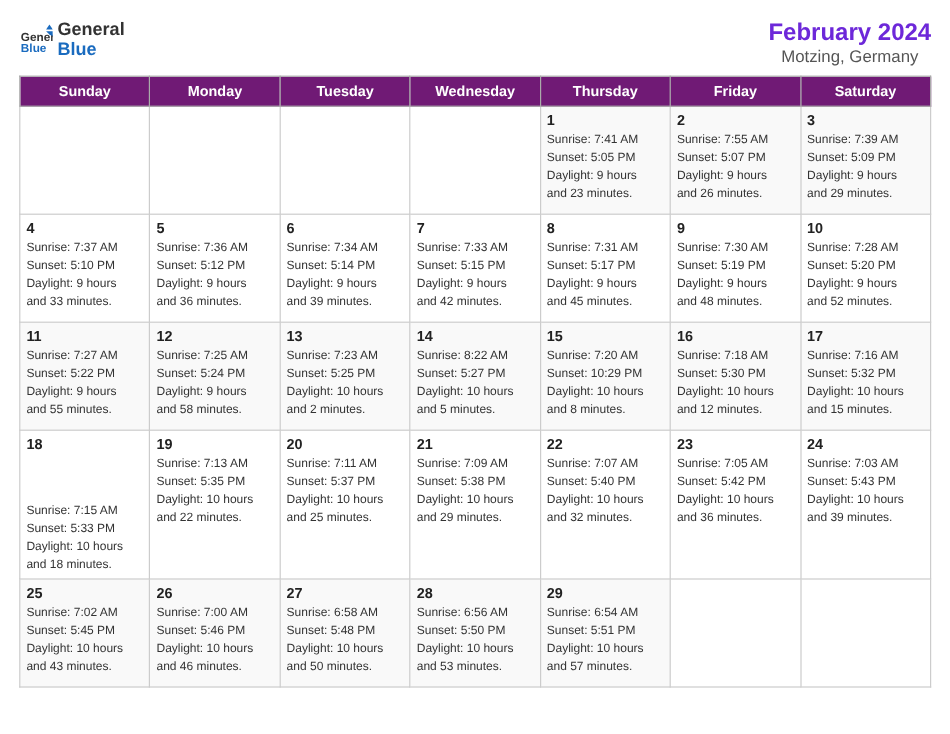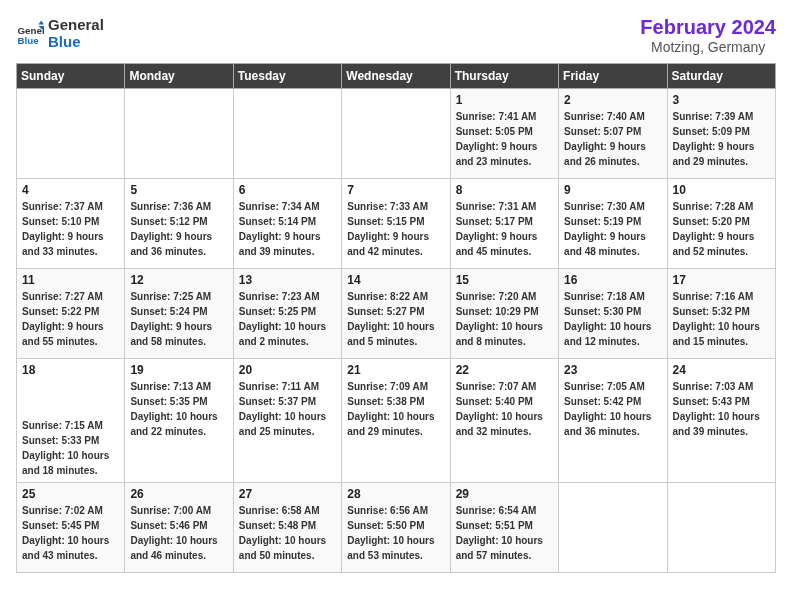--- a/index.html
+++ b/index.html
@@ -35,27 +35,27 @@
       font-size: 14px;
       color: #555;
       text-align: center;
     }
     table {
       width: 100%;
       border-collapse: collapse;
       table-layout: fixed;
     }
     thead tr th {
-      background: #404040;
+      background: #701a75;
       color: #fff;
       font-size: 12px;
       font-weight: bold;
       padding: 5px 4px;
       border: 1px solid #aaa;
-      text-align: left;
+      text-align: center;
       margin-top: 12px;
     }
     tbody tr td {
       border: 1px solid #ccc;
       vertical-align: top;
       padding: 4px 5px;
       font-size: 10.5px;
       color: #222;
       height: 90px;
       background: #fff;
@@ -64,21 +64,20 @@
     .day-num {
       font-weight: bold;
       font-size: 12px;
       margin-bottom: 2px;
       color: #222;
     }
     .day-info {
       font-size: 10px;
       line-height: 1.5;
       color: #333;
-      font-weight: bold;
     }
     .empty { background: #fff !important; }
   </style>
 </head>
 <body>
 
 <div class="header">
   <div class="logo">
     <svg class="logo-icon" viewBox="0 0 40 40">
       <text x="2" y="22" font-size="14" font-weight="bold" fill="#333">General</text>
@@ -117,21 +116,21 @@
         <td class="empty"></td>
         <td>
           <div class="day-num">1</div>
           <div class="day-info" style="white-space: pre-line;">Sunrise: 7:41 AM
 Sunset: 5:05 PM
 Daylight: 9 hours
 and 23 minutes.</div>
         </td>
         <td>
           <div class="day-num">2</div>
-          <div class="day-info" style="white-space: pre-line;">Sunrise: 7:40 AM
+          <div class="day-info" style="white-space: pre-line;">Sunrise: 7:55 AM
 Sunset: 5:07 PM
 Daylight: 9 hours
 and 26 minutes.</div>
         </td>
         <td>
           <div class="day-num">3</div>
           <div class="day-info" style="white-space: pre-line;">Sunrise: 7:39 AM
 Sunset: 5:09 PM
 Daylight: 9 hours
 and 29 minutes.</div>

